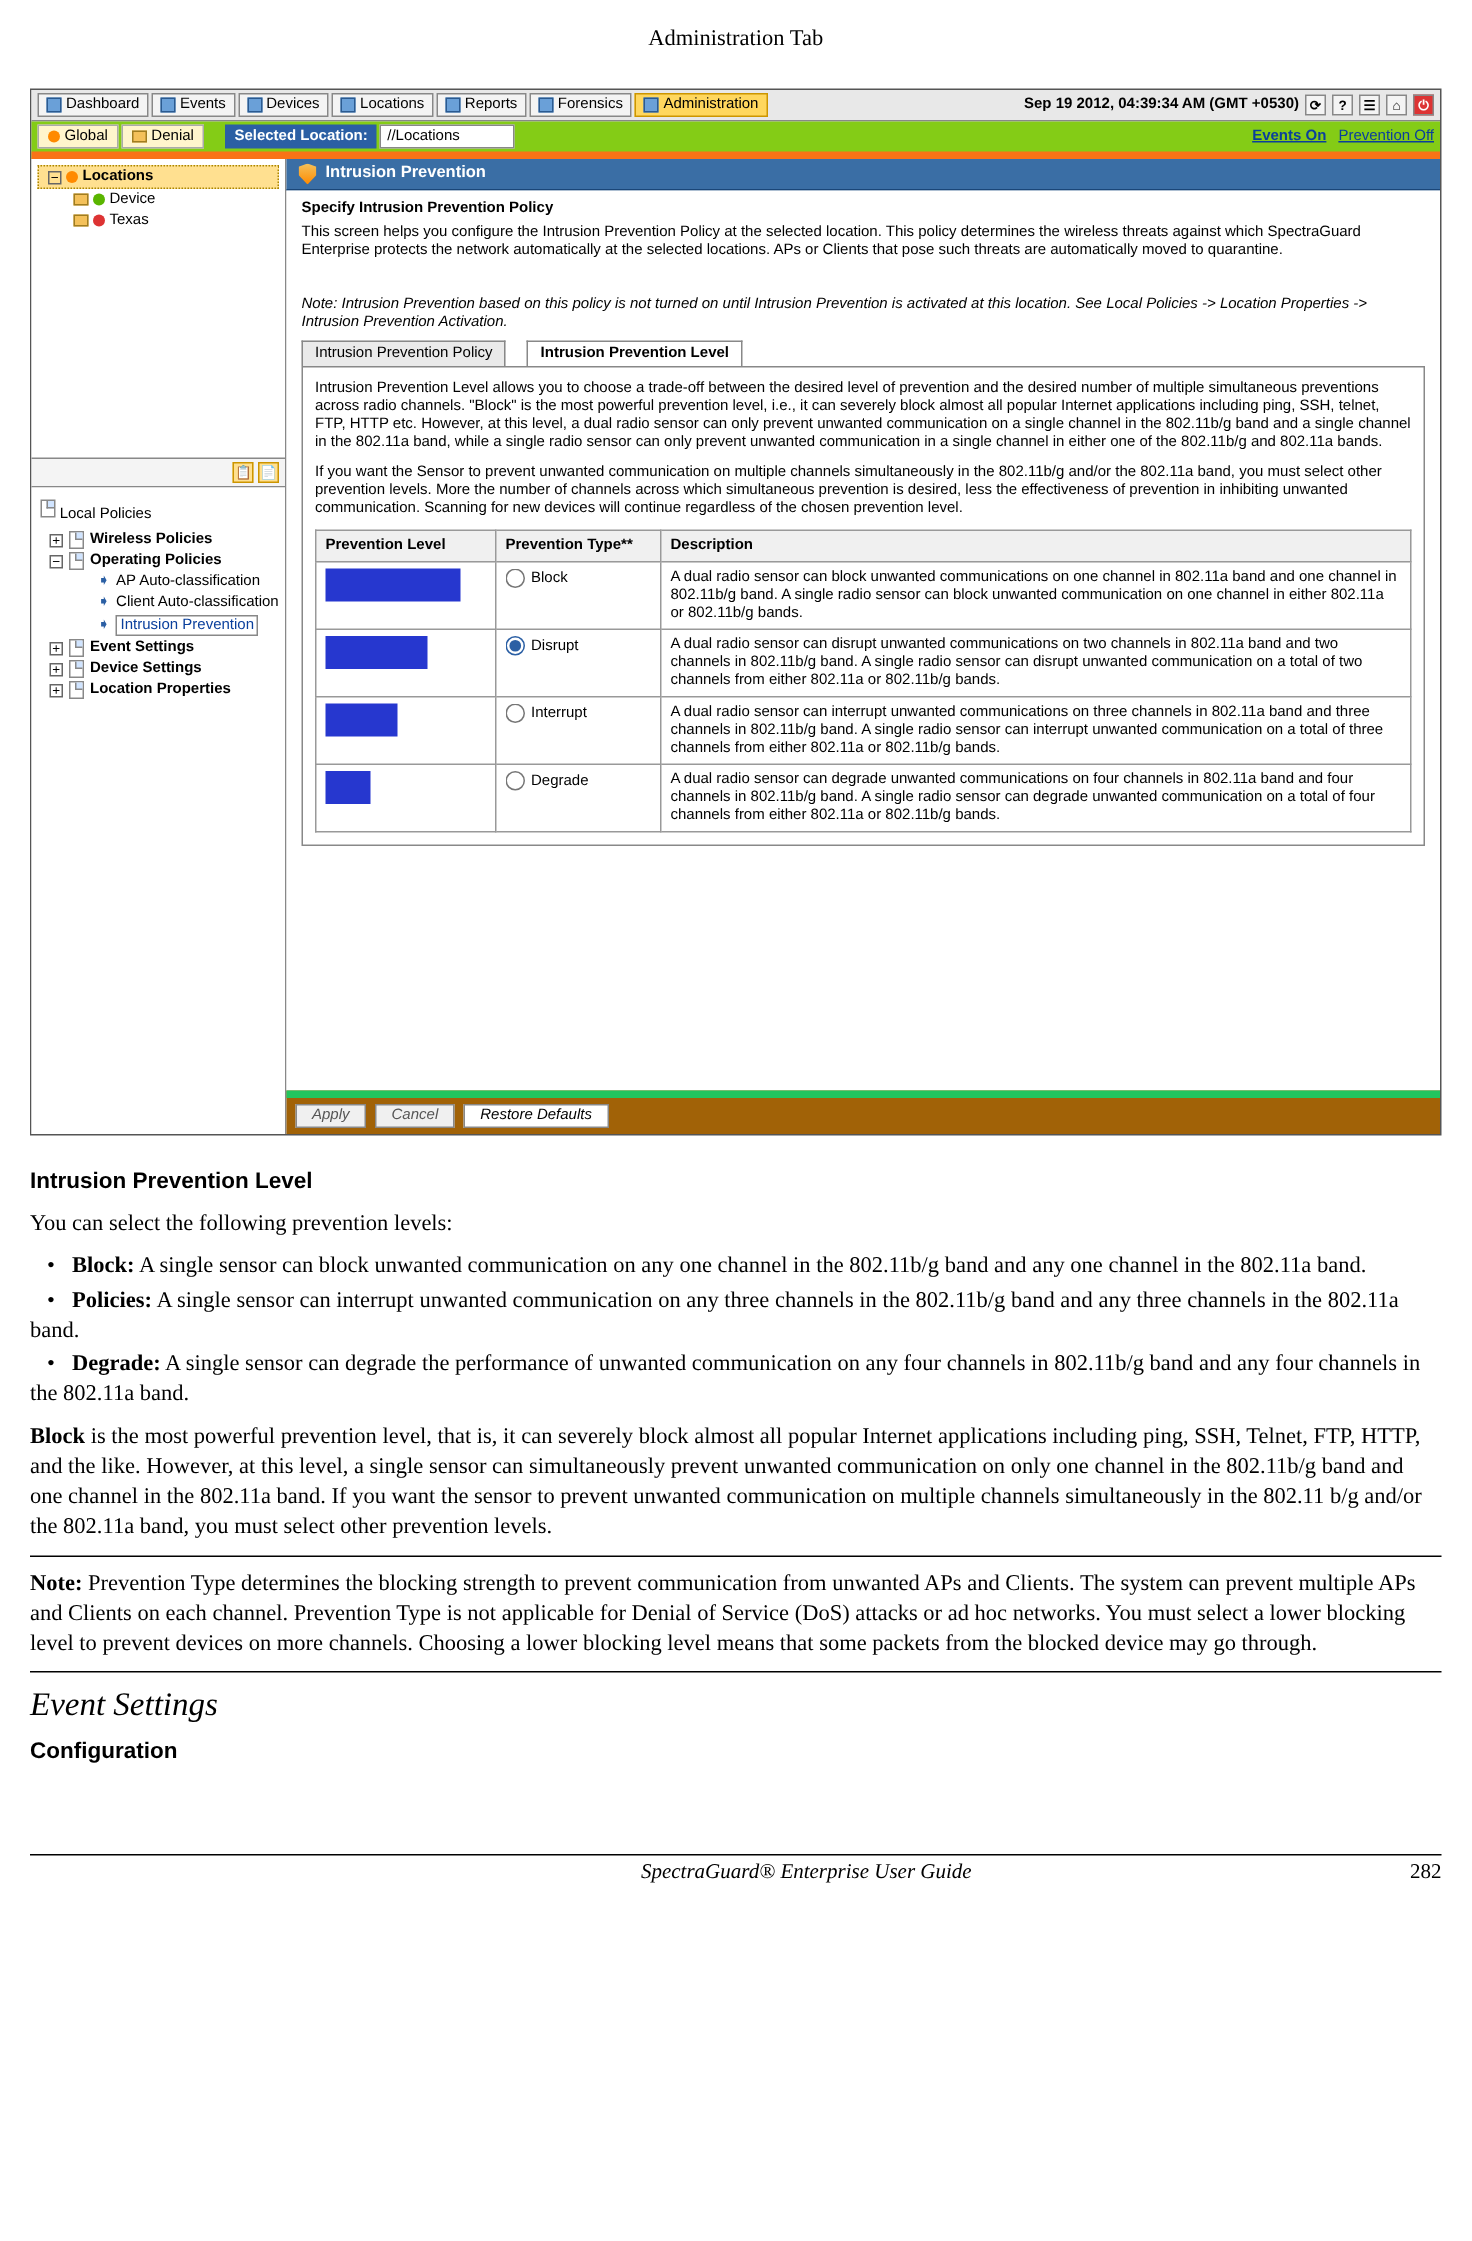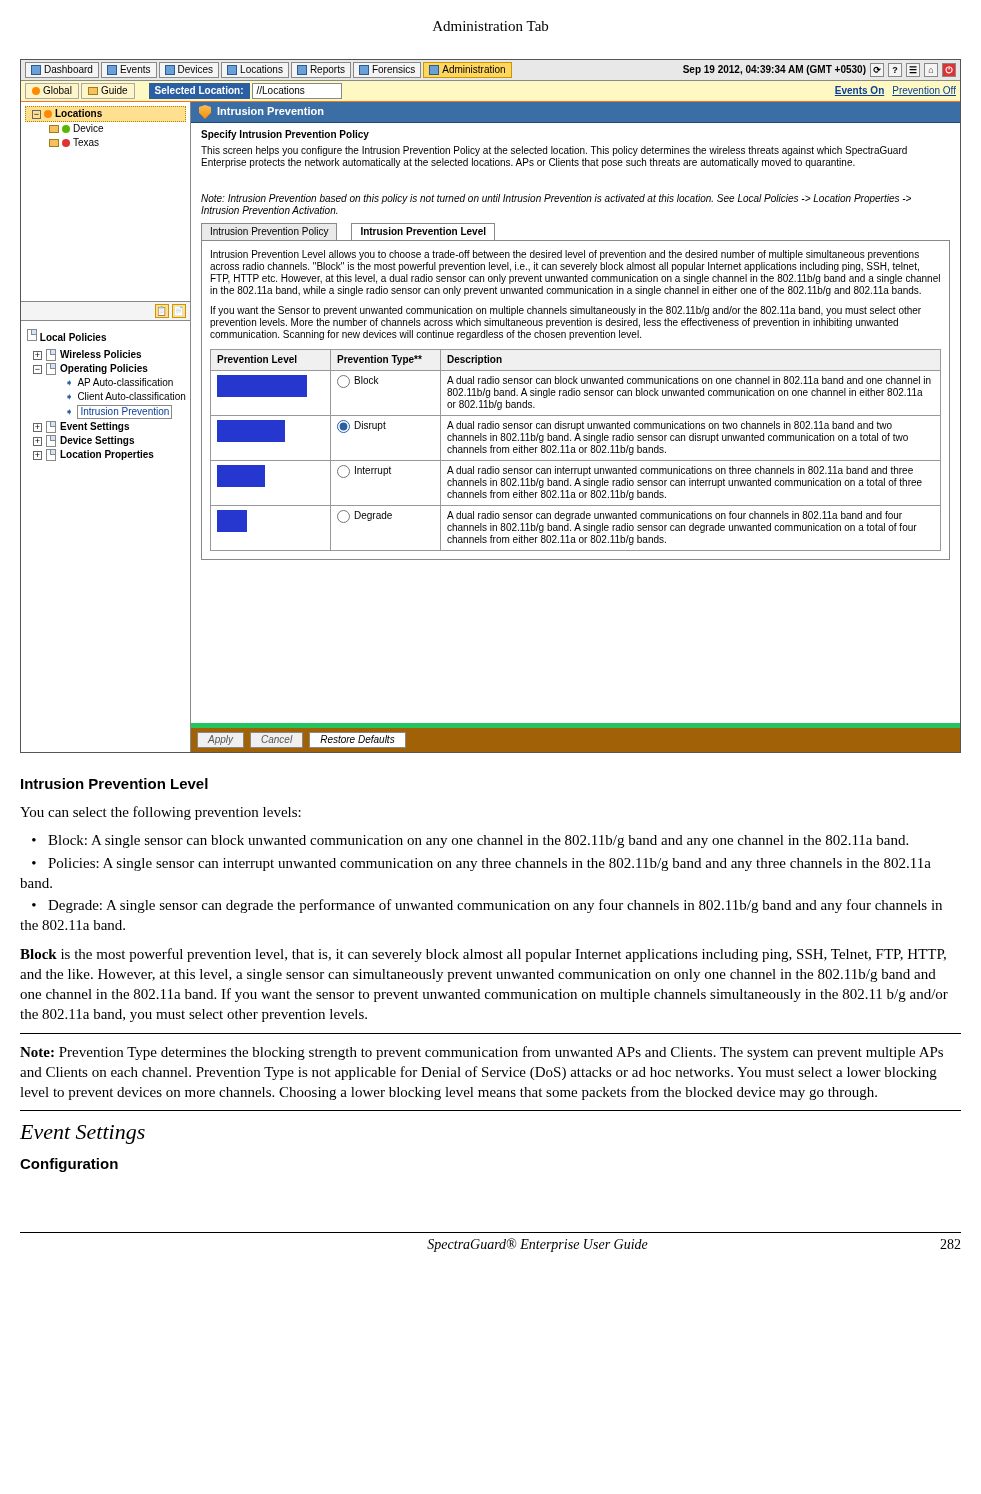--- a/index.html
+++ b/index.html
@@ -70,22 +70,22 @@
     background: #f4f4f4;
     display: inline-flex;
     align-items: center;
     justify-content: center;
     font-size: 9px;
   }
 
   .ss-locbar {
     display: flex;
     align-items: center;
-    border-bottom: 1px solid #f97316;
-    background: #fef9c3;
+    border-bottom: 5px solid #f97316;
+    background: #84cc16;
     padding: 2px 4px;
     gap: 2px;
   }
   .ss-chip {
     display: inline-flex;
     align-items: center;
     gap: 3px;
     border: 1px solid #aaa;
     padding: 1px 6px;
     background: #fff5cc;
@@ -149,21 +149,21 @@
   .tiny-toolbar { text-align:right; padding:2px 4px; border-bottom:1px solid #888; background:#f4f4f4; }
   .tiny-toolbar .mini-btn { background:#ffe090; border-color:#cc9500; }
 
   .ss-policies {
     background:#fff;
     padding: 6px 4px;
     font-size: 10px;
     flex: 1;
     overflow: hidden;
   }
-  .ss-policies .pol-head { font-weight: bold; padding: 2px 0 4px 2px; }
+  .ss-policies .pol-head { font-weight: normal; padding: 2px 0 4px 2px; }
   .ss-policies .pol-row {
     display:flex; align-items:center; gap:4px; padding:1px 0 1px 8px;
   }
   .plus-box { width:9px; height:9px; border:1px solid #666; display:inline-flex; align-items:center; justify-content:center; font-size:9px; line-height:8px; }
   .page-ic { width:10px; height:12px; background:#fff; border:1px solid #888; display:inline-block; position:relative; }
   .page-ic::after { content:""; position:absolute; top:0; right:0; width:4px; height:4px; background:#d0e4ff; border-left:1px solid #888; border-bottom:1px solid #888; }
   .pol-row.indent2 { padding-left: 40px; }
   .pol-row.selected span.label { border-bottom:1px dotted #555; color:#0a3f9c; }
 
   .ss-right { flex:1; display:flex; flex-direction:column; border-left:0; }
@@ -211,21 +211,21 @@
     padding:1px 10px; color:#555;
   }
   .small-btn.en { color:#000; background:#fff; }
 
   
   .section-title { font-weight:bold; font-size:15px; margin:22px 0 10px; font-family: Verdana, Arial, sans-serif; }
   .body-text { margin:8px 0; line-height:1.35; }
   ul.levels { list-style:none; padding:0; margin:0; }
   ul.levels li { margin:2px 0; line-height:1.35; }
   ul.levels li::before { content:"•"; display:inline-block; width:28px; text-align:center; }
-  .li-label { font-weight:normal; }
+  .li-label { font-weight:bold; }
   .hr-black { border:0; border-top:1px solid #000; margin:6px 0; }
   .note-label { font-weight:bold; }
   .h-italic { font-style:italic; font-size:22px; margin:8px 0 10px; font-family:"Palatino Linotype", serif; }
   .sub-bold { font-weight:bold; font-size:15px; font-family: Verdana, Arial, sans-serif; }
 
   .footer {
     display:flex;
     border-top:1px solid #000;
     margin-top:60px;
     padding-top:4px;
@@ -283,21 +283,21 @@
       </span>
     </div>
 
     <div class="ss-locbar">
       <span class="ss-chip">
           <span class="bullet orange"></span>
           <span>Global</span>
         </span>
       <span class="ss-chip">
           <span class="folder-ic"></span>
-          <span>Guide</span>
+          <span>Denial</span>
         </span>
       <span style="width:10px;"></span>
       <span class="selected-loc">Selected Location:</span>
       <span class="loc-input">//Locations</span>
       <span class="loc-right">
         <span class="on">Events On</span>
         <span class="off">Prevention Off</span>
       </span>
     </div>
 

